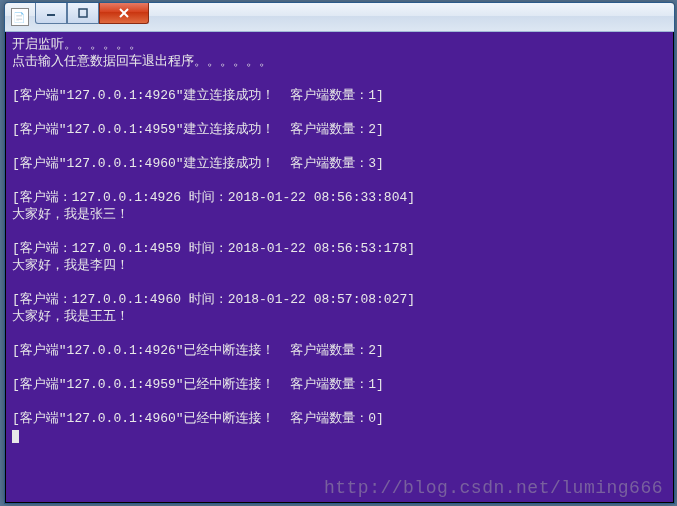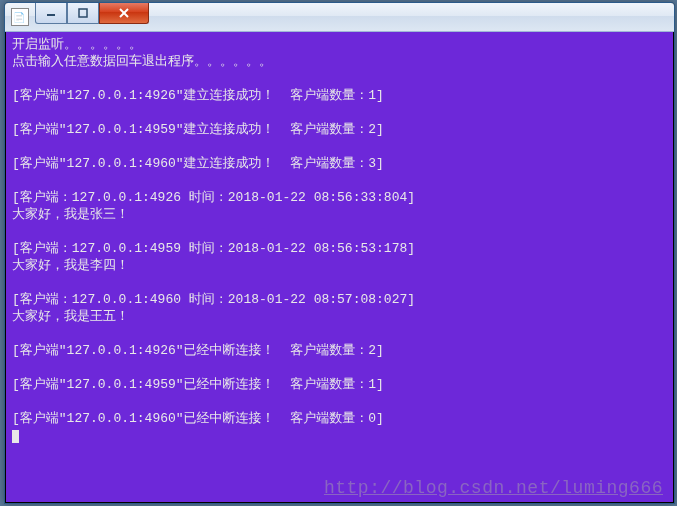--- a/index.html
+++ b/index.html
@@ -81,21 +81,21 @@
     border-radius: 0 0 3px 0;
     margin-right: 4px;
   }
   .win-btn svg { display:block; }
   .console {
     position: absolute;
     top: 29px;
     left: 1px;
     right: 1px;
     bottom: 1px;
-    background: #6d28d9;
+    background: #4c1d95;
     color: #e8e8e8;
     font-family: "NSimSun","SimSun","Courier New",monospace;
     font-size: 13px;
     line-height: 17px;
     padding: 4px 6px;
     white-space: pre;
     overflow: hidden;
   }
   .cursor {
     display: inline-block;
@@ -106,21 +106,20 @@
   }
   .watermark {
     position: absolute;
     bottom: 8px;
     right: 14px;
     font-family: "Courier New", monospace;
     font-size: 18px;
     color: rgba(170,170,170,0.48);
     letter-spacing: 0.5px;
     pointer-events: none;
-    text-decoration: underline;
   }
 </style>
 </head>
 <body>
 
 <div class="window">
 
   <div class="titlebar">
     <div class="title-icon">
       <span>📄</span>

